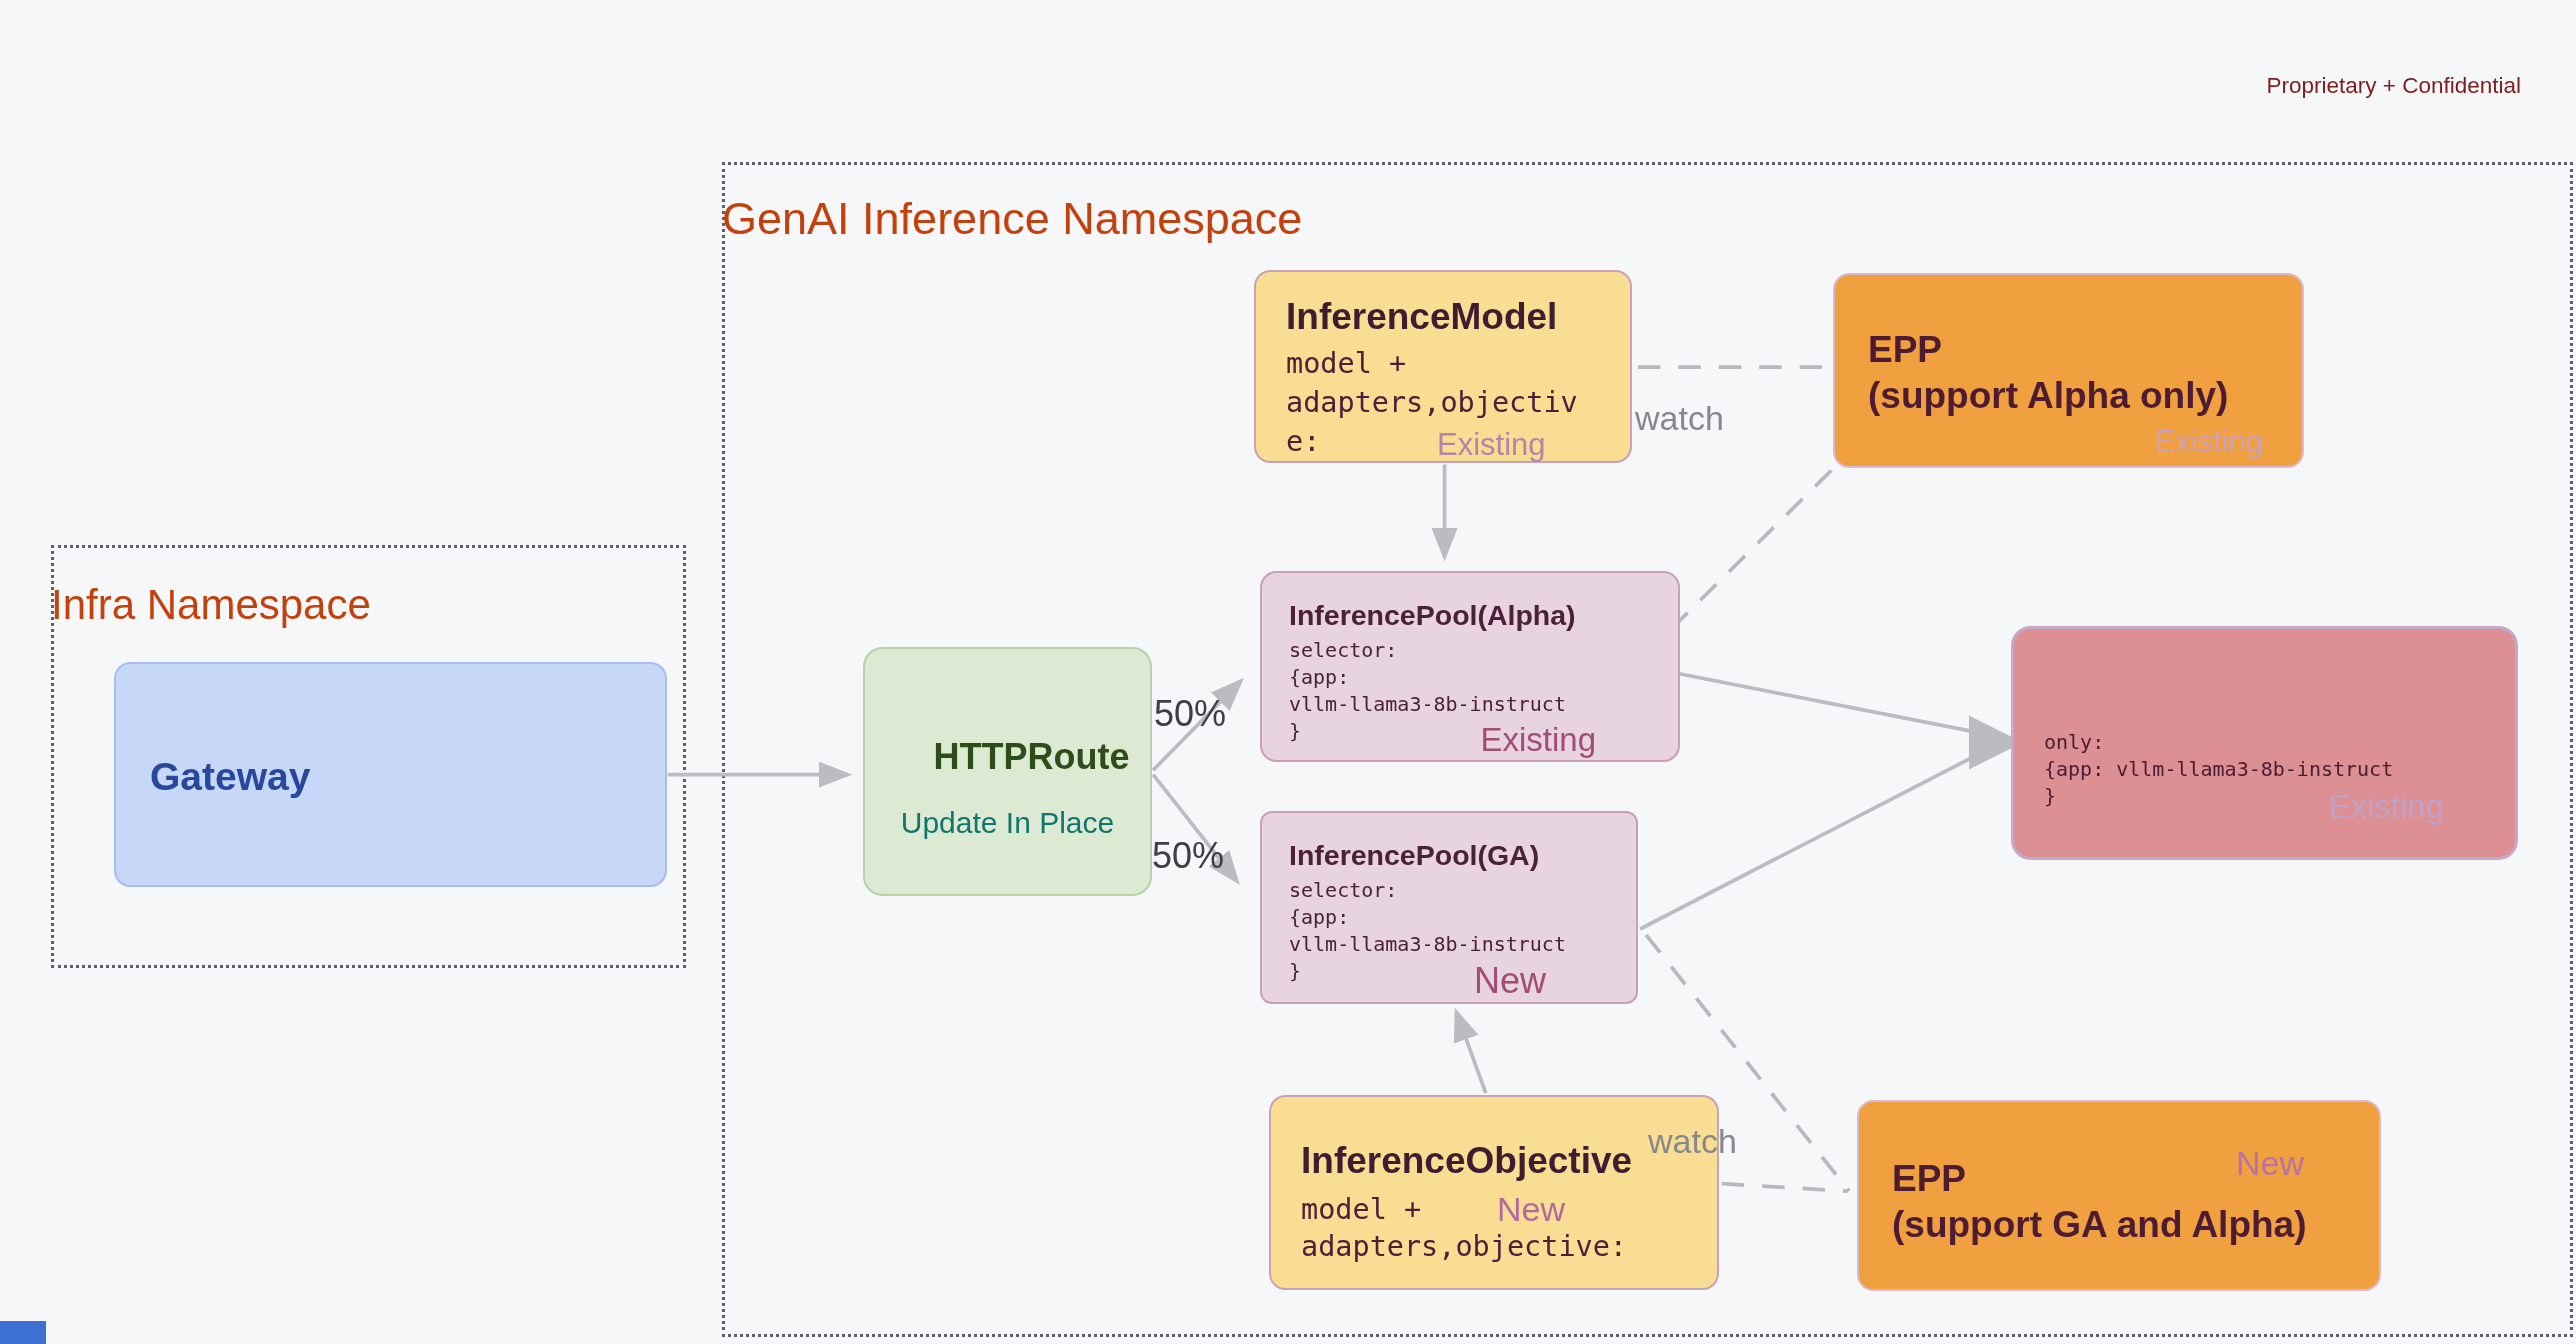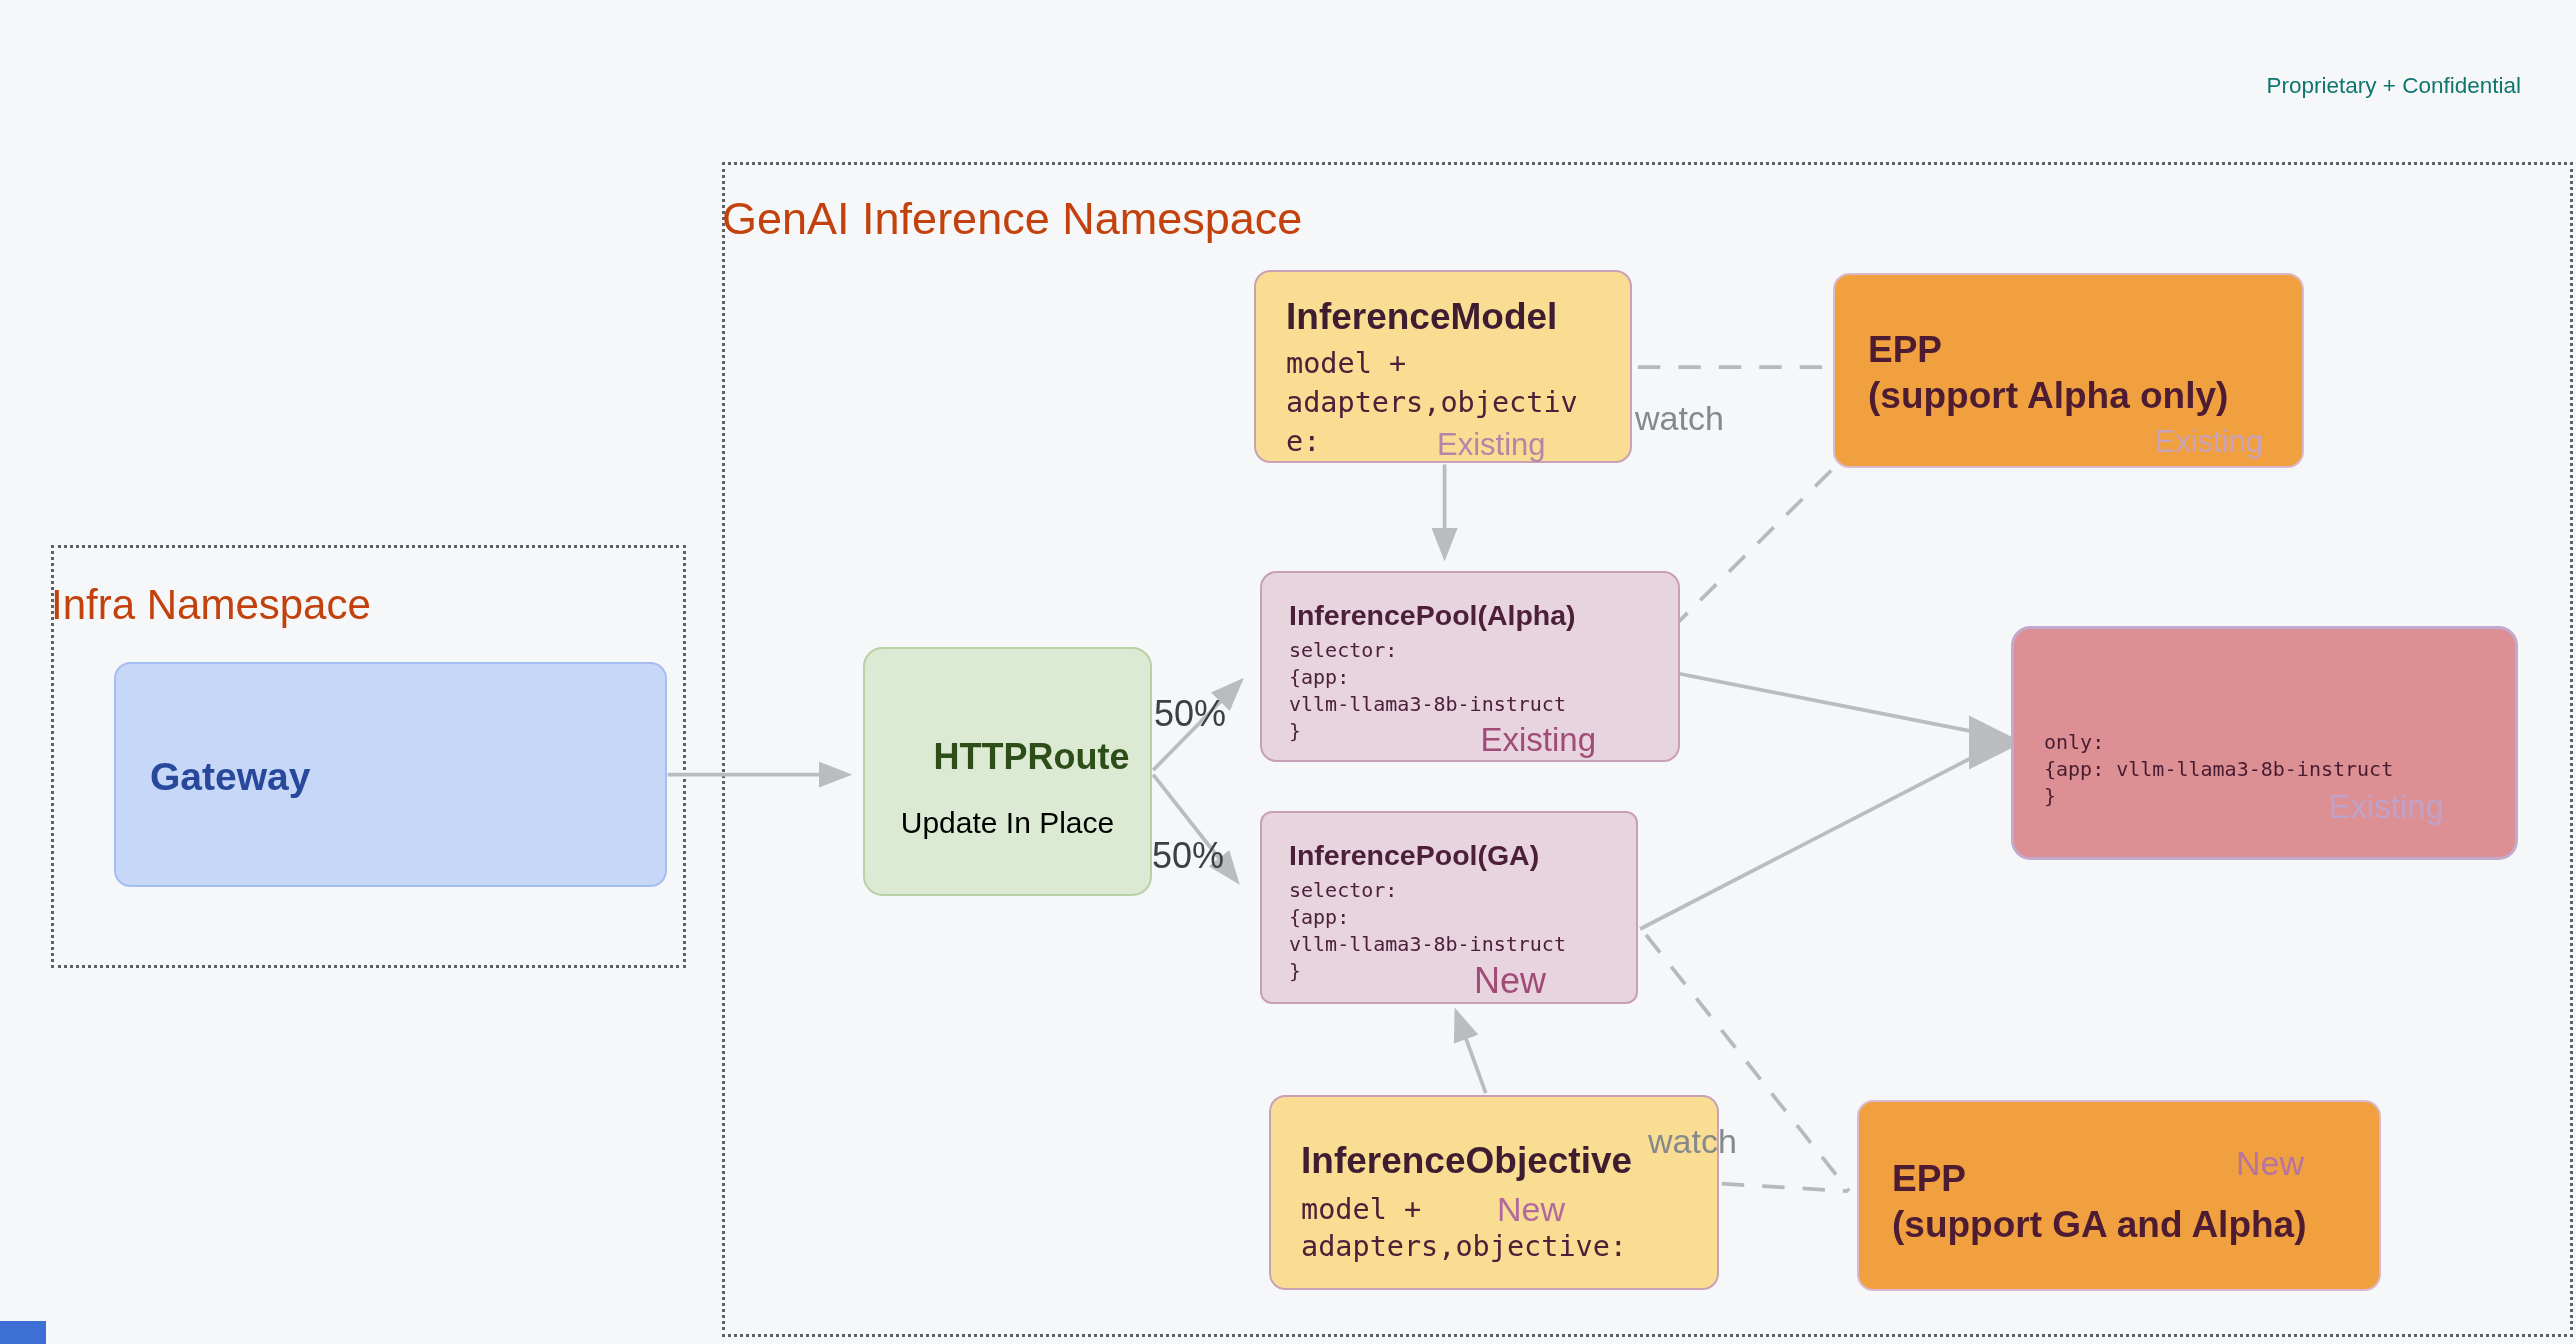--- a/index.html
+++ b/index.html
@@ -15,21 +15,21 @@
   .mono{font-family:"DejaVu Sans Mono",monospace;color:#4b2038;white-space:pre;}
   .status{position:absolute;white-space:nowrap;}
 
   
   #gateway{left:114px;top:662px;width:553px;height:225px;background:#c6d7f8;border:2.2px solid #a6bdf2;border-radius:16.5px;}
   #gateway .node-title{position:absolute;left:34px;top:91px;font-size:39px;color:#27489b;}
 
   
   #httproute{left:863px;top:647px;width:289px;height:249px;background:#dcead3;border:2.2px solid #b6d2a6;border-radius:19.5px;text-align:center;}
   #httproute .node-title{position:absolute;left:16px;right:0;top:87px;font-size:36px;color:#2e4e19;padding-left:32px;}
-  #httproute .subtitle{position:absolute;left:0;right:0;top:157px;font-size:30px;color:#000000;white-space:nowrap;}
+  #httproute .subtitle{position:absolute;left:0;right:0;top:157px;font-size:30px;color:#0f766e;white-space:nowrap;}
 
   
   #inference-model{left:1254px;top:270px;width:378px;height:193px;background:#f9dd92;border:2.2px solid #c8a1b6;border-radius:16.5px;}
   #inference-model .node-title{position:absolute;left:30px;top:24px;font-size:37px;}
   #inference-model .mono{position:absolute;left:30px;top:72px;font-size:28.5px;line-height:39px;}
   #inference-model .status{left:181px;bottom:-1.5px;font-size:31px;color:#b584a8;}
 
   
   #epp-alpha{left:1833px;top:273px;width:471px;height:195px;background:#f0a03e;border:2.2px solid #dab9cc;border-radius:16.5px;}
   #epp-alpha .node-title{position:absolute;left:33px;top:52px;font-size:37px;line-height:46px;color:#4d1c33;}
@@ -63,21 +63,21 @@
   #epp-ga{left:1857px;top:1100px;width:524px;height:191px;background:#f0a03e;border:2.2px solid #dab9cc;border-radius:16.5px;}
   #epp-ga .node-title{position:absolute;left:33px;top:54px;font-size:37px;line-height:46px;color:#4d1c33;}
   #epp-ga .status{right:75px;top:42px;font-size:34px;color:#b774a2;}
 
   .edge-label{position:absolute;text-align:left;white-space:nowrap;}
   #label-50-top{left:1154px;top:693px;width:112px;font-size:36px;color:#3c4043;}
   #label-50-bottom{left:1152px;top:835px;width:112px;font-size:36px;color:#3c4043;}
   #label-watch-top{left:1635px;top:399px;width:150px;font-size:34px;color:#85898c;}
   #label-watch-bottom{left:1648px;top:1122px;width:150px;font-size:34px;color:#85898c;}
 
-  #confidential{position:absolute;top:73px;right:55px;font-size:22.5px;color:#0f766e;white-space:nowrap;}
+  #confidential{position:absolute;top:73px;right:55px;font-size:22.5px;color:#7f1d1d;white-space:nowrap;}
   #genai-title{left:722px;top:193px;width:1845px;font-size:45px;}
   #infra-title{left:51px;top:581px;width:629px;font-size:42px;}
   #corner-bar{position:absolute;left:0;top:1321px;width:46px;height:23px;background:#3e6fd4;}
   #edges{position:absolute;left:0;top:0;width:2576px;height:1344px;pointer-events:none;}
 </style>
 </head>
 <body>
 
 <div id="confidential">Proprietary + Confidential</div>
 

